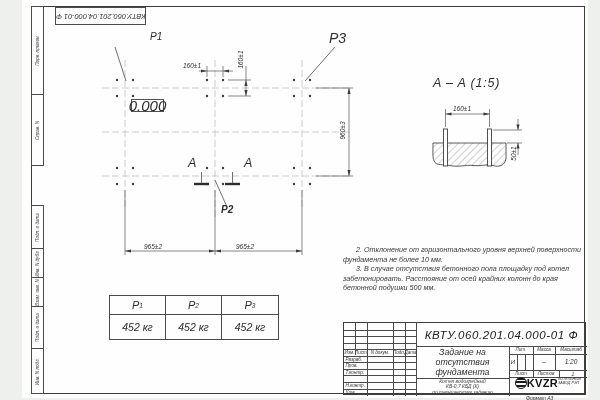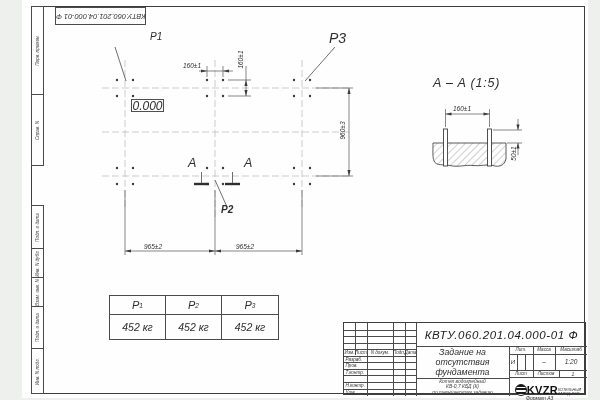--- a/index.html
+++ b/index.html
@@ -14,41 +14,41 @@
   .strip{position:absolute;left:31px;top:6px;width:13px;height:388px;box-sizing:border-box;}
   .strip-box{position:absolute;left:0;width:13px;border:1px solid #4a4a4a;box-sizing:border-box;display:flex;align-items:center;justify-content:center;}
   .strip-box span{transform:rotate(-90deg);white-space:nowrap;font-size:4.6px;font-style:italic;color:#444;}
   
   .stamp{position:absolute;left:55px;top:7px;width:91px;height:18px;border:1px solid #4a4a4a;box-sizing:border-box;display:flex;align-items:center;justify-content:center;}
   .stamp span{transform:rotate(180deg);font-size:7.4px;font-style:italic;white-space:nowrap;color:#333;}
   
   .lbl{position:absolute;font-style:italic;color:#2d2d2d;white-space:nowrap;}
   .dim{font-size:6.5px;}
   .rot{transform:rotate(-90deg);transform-origin:center;text-align:center;}
-  .levelbox{position:absolute;left:131px;top:99px;width:33px;height:13px;border:1px solid #4f4f4f;box-sizing:border-box;display:flex;align-items:center;justify-content:center;font-size:12px;font-style:italic;}
+  .levelbox{position:absolute;left:131px;top:99px;width:33px;height:13px;border:1px solid #4f4f4f;box-sizing:border-box;display:flex;align-items:center;justify-content:center;font-size:15px;font-style:italic;}
   
   .ptable{position:absolute;left:109px;top:295px;width:170px;height:45px;border:1px solid #4a4a4a;box-sizing:border-box;display:grid;grid-template-columns:1fr 1fr 1fr;grid-template-rows:19px 1fr;}
   .ptable .cell{border-right:1px solid #4a4a4a;border-bottom:1px solid #4a4a4a;display:flex;align-items:center;justify-content:center;font-style:italic;}
   .ptable .cell:nth-child(3n){border-right:none;}
   .ptable .cell.val{border-bottom:none;font-size:10.5px;}
   .ptable .th{font-size:11px;}
   .ptable sub{font-size:6.5px;}
   
   .notes{position:absolute;left:343px;top:245px;width:243px;font-size:7.2px;font-style:italic;color:#383838;line-height:1.33;}
   .notes p{margin:0;text-indent:13px;}
   
   .tb{position:absolute;left:343px;top:322px;width:243px;height:73px;border:1.3px solid #3d3d3d;box-sizing:border-box;}
   .tb .hl{position:absolute;height:1px;background:#4a4a4a;}
   .tb .vl{position:absolute;width:1px;background:#4a4a4a;}
   .tb .txt{position:absolute;font-style:italic;color:#333;white-space:nowrap;}
   .tb-xs{font-size:4.6px;}
   .docnum{position:absolute;left:72px;top:0;width:171px;height:23px;display:flex;align-items:center;justify-content:center;font-size:11.5px;letter-spacing:0.6px;font-style:italic;color:#222;}
   .tb-title{position:absolute;left:72px;top:23px;width:93px;height:32px;display:flex;flex-direction:column;align-items:center;justify-content:center;font-size:8.8px;line-height:10px;font-style:italic;}
   .tb-sub{position:absolute;left:72px;top:55px;width:93px;height:18px;display:flex;flex-direction:column;align-items:center;justify-content:center;font-size:4.9px;line-height:5.6px;font-style:italic;color:#444;}
-  .company{position:absolute;left:165px;top:54px;width:78px;height:19px;display:flex;align-items:flex-end;justify-content:center;gap:0;}
+  .company{position:absolute;left:165px;top:54px;width:78px;height:19px;display:flex;align-items:flex-start;justify-content:center;gap:0;}
   .logo-icon{width:12px;height:12px;border-radius:50%;background:repeating-linear-gradient(#1a1a1a 0 2px,#ffffff 2px 3.4px);border:1px solid #1a1a1a;box-sizing:border-box;}
   .logo-name{font-weight:bold;font-size:11px;letter-spacing:0.3px;color:#111;}
   .logo-sub{font-size:3.7px;line-height:4.2px;color:#333;font-style:italic;}
 </style>
 </head>
 <body>
 
 <div id="canvas">
   <div class="sheet"></div>
   <div class="frame"></div>
@@ -220,20 +220,22 @@
     <div class="cell th">
         <span>P</span>
         <sub>3</sub>
       </div>
     <div class="cell val">452 кг</div>
     <div class="cell val">452 кг</div>
     <div class="cell val">452 кг</div>
   </div>
 
   <div class="notes">
+    <p>2. Отклонение от горизонтального уровня верхней поверхности фундамента не более 10 мм.</p>
+    <p>3. В случае отсутствия бетонного пола площадку под котел забетонировать. Расстояние от осей крайних колонн до края бетонной подушки 500 мм.</p>
   </div>
 
   <div class="tb">
 
     <div class="vl" style="left:72px;top:0;height:73px;"></div>
     <div class="vl" style="left:165px;top:23px;height:50px;"></div>
     <div class="vl" style="left:11px;top:0;height:32px;"></div>
     <div class="vl" style="left:23px;top:0;height:73px;"></div>
     <div class="vl" style="left:49px;top:0;height:73px;"></div>
     <div class="vl" style="left:61px;top:0;height:73px;"></div>

